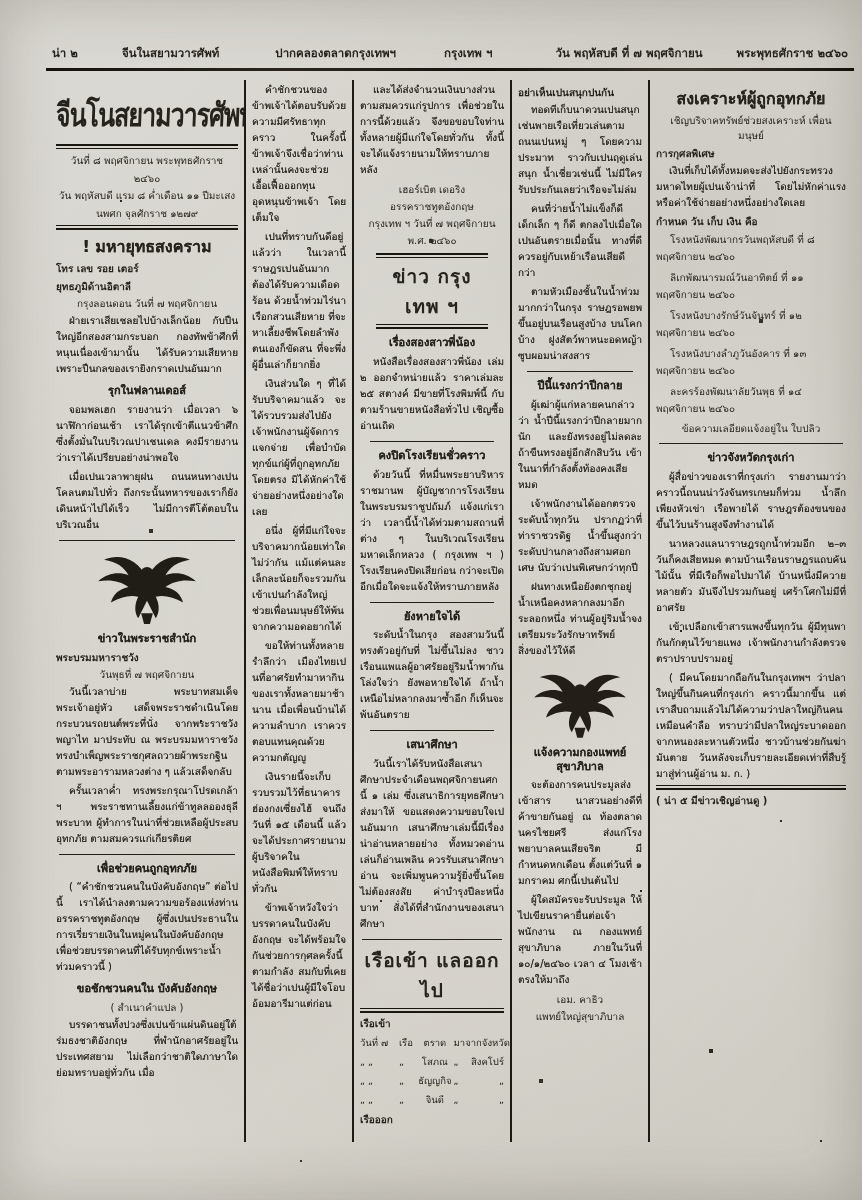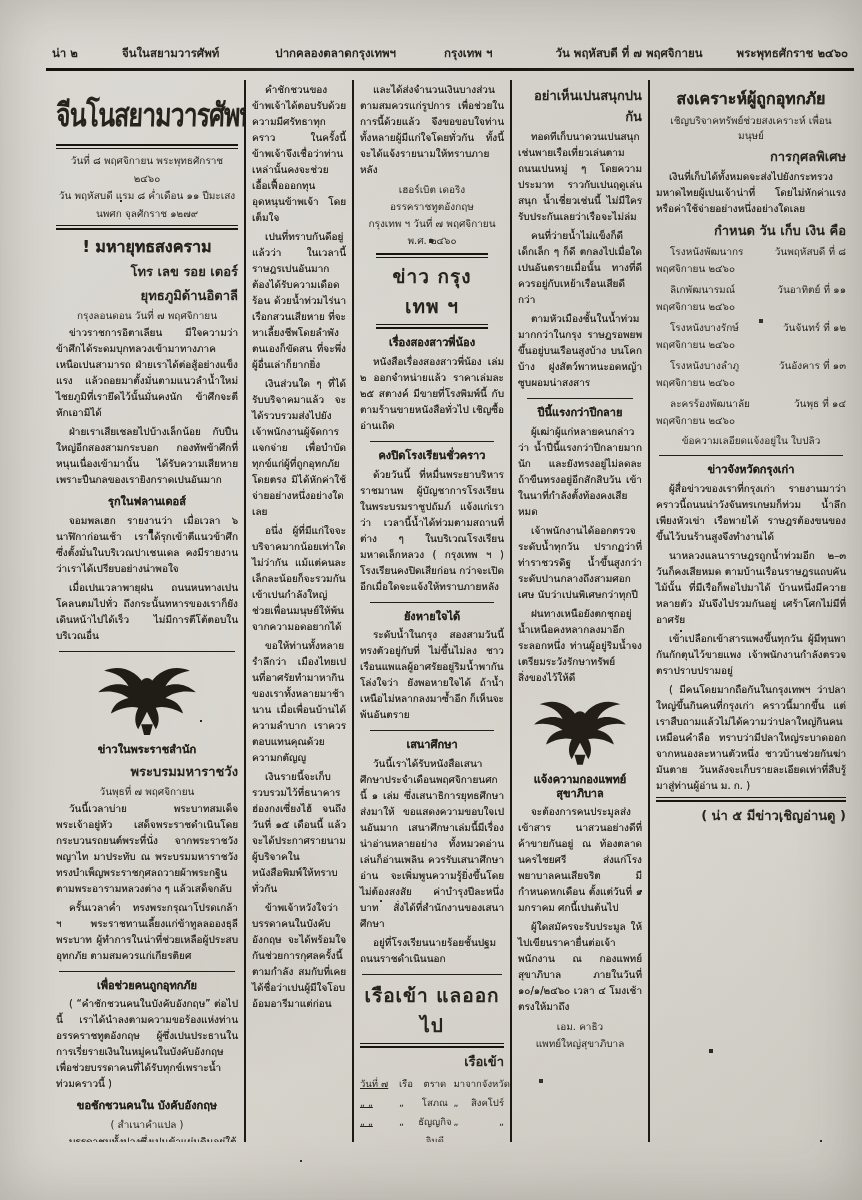--- a/index.html
+++ b/index.html
@@ -62,21 +62,21 @@
   .c5 { flex:1 1 auto; }
 
   p.body {
     font-size:10px; line-height:1.6; text-align:justify;
     text-indent:13px; overflow-wrap:anywhere; margin-bottom:3px;
     text-shadow:0 0 .5px rgba(35,30,25,.65);
   }
   .headline { font-weight:bold; text-align:center; font-size:16px; line-height:1.25;
     margin:7px 0 4px; text-shadow:0 0 .6px rgba(25,22,18,.8); }
   .headline.sm { font-size:11px; }
-  .subhead  { font-weight:bold; text-align:right; font-size:13px; margin:3px 0 2px; }
+  .subhead  { font-weight:bold; text-align:left; font-size:10px; margin:3px 0 2px; }
   .dateline { text-align:center; font-size:10px; margin-bottom:2px; }
   .sig { text-align:center; font-size:10px; line-height:1.7; }
   .sig-c { text-align:center; font-size:10px; line-height:1.7; }
 
   hr.sep { border:none; border-top:1.5px solid #221e18; width:86%; margin:7px auto 5px; }
   hr.sep.wide { width:97%; }
   .rule2 { height:5px; border-top:2px solid #19160f; border-bottom:1px solid #19160f; margin:3px 0; }
   .rule2.inv { border-top-width:1px; border-bottom-width:2px; }
 
   
@@ -85,29 +85,29 @@
     transform:scaleY(1.28) skewX(-3deg); transform-origin:center; margin:12px 0 10px;
     white-space:nowrap;
   }
   .mast-lines { font-size:10px; text-align:center; line-height:1.75; }
 
   .boxed-head { margin:4px 16px; }
   .big-head { font-weight:bold; font-size:19px; text-align:center; letter-spacing:1px; }
 
   
   .srow { display:flex; font-size:9.5px; line-height:2.0; white-space:nowrap; }
-  .srow .sc1 { flex:0 0 27%;text-decoration:underline; }
+  .srow .sc1 { flex:0 0 27%; }
   .srow .sc2 { flex:0 0 12%; }
   .srow .sc3 { flex:0 0 26%; text-align:center; }
   .srow .sc4 { flex:0 0 12%; }
   .srow .sc5 { flex:1 1 auto; text-align:right; }
 
   
   .sched-item { font-size:10px; line-height:1.7; margin-bottom:4px; }
-  .sched-item .l1 { display:flex; justify-content:space-between; }
+  .sched-item .l1 { display:flex; }
   .sched-item .l1 .venue { padding-left:14px; }
   .garuda { display:block; margin:6px auto; }
   .center-note { text-align:center; font-size:10px; margin:2px 0; }
 </style>
 </head>
 <body>
 
 <div class="page">
   <div class="stain s1"></div>
   <div class="stain s2"></div>
@@ -134,21 +134,20 @@
         <div>วัน พฤหัสบดี แรม ๘ ค่ำเดือน ๑๑ ปีมะเสง</div>
         <div>นพศก จุลศักราช ๑๒๗๙</div>
       </div>
       <div class="rule2 inv"></div>
 
       <div>
         <div class="headline">! มหายุทธสงคราม</div>
         <div class="subhead">โทร เลข รอย เตอร์</div>
         <div class="subhead">ยุทธภูมิด้านอิตาลี</div>
         <div class="dateline">กรุงลอนดอน วันที่ ๗ พฤศจิกายน</div>
-        <p class="body">ข่าวราชการอิตาเลียน มีใจความว่า ข้าศึกได้ระดมบุกทลวงเข้ามาทางภาคเหนือเปนสามารถ ฝ่ายเราได้ต่อสู้อย่างแข็งแรง แล้วถอยมาตั้งมั่นตามแนวลำน้ำใหม่ ไชยภูมิที่เรายึดไว้นั้นมั่นคงนัก ข้าศึกจะตีหักเอามิได้</p>
         <p class="body">ฝ่ายเราเสียเชลยไปบ้างเล็กน้อย กับปืนใหญ่อีกสองสามกระบอก กองทัพข้าศึกที่หนุนเนื่องเข้ามานั้น ได้รับความเสียหายเพราะปืนกลของเรายิงกราดเปนอันมาก</p>
       </div>
 
       <div>
         <div class="headline sm">รุกในฟลานเดอส์</div>
         <p class="body">จอมพลเฮก รายงานว่า เมื่อเวลา ๖ นาฬิกาก่อนเช้า เราได้รุกเข้าตีแนวข้าศึกซึ่งตั้งมั่นในบริเวณปาเชนเดล คงมีรายงานว่าเราได้เปรียบอย่างน่าพอใจ</p>
         <p class="body">เมื่อเปนเวลาพายุฝน ถนนหนทางเปนโคลนตมไปทั่ว ถึงกระนั้นทหารของเราก็ยังเดินหน้าไปได้เร็ว ไม่มีการตีโต้ตอบในบริเวณอื่น</p>
       </div>
       <hr class="sep wide">
 
@@ -215,21 +214,20 @@
 
       <div>
         <div class="headline sm">ยังหายใจได้</div>
         <p class="body">ระดับน้ำในกรุง สองสามวันนี้ ทรงตัวอยู่กับที่ ไม่ขึ้นไม่ลง ชาวเรือนแพแลผู้อาศรัยอยู่ริมน้ำพากันโล่งใจว่า ยังพอหายใจได้ ถ้าน้ำเหนือไม่หลากลงมาซ้ำอีก ก็เห็นจะพ้นอันตราย</p>
       </div>
       <hr class="sep">
 
       <div>
         <div class="headline sm">เสนาศึกษา</div>
         <p class="body">วันนี้เราได้รับหนังสือเสนาศึกษาประจำเดือนพฤศจิกายนศกนี้ ๑ เล่ม ซึ่งเสนาธิการยุทธศึกษาส่งมาให้ ขอแสดงความขอบใจเปนอันมาก เสนาศึกษาเล่มนี้มีเรื่องน่าอ่านหลายอย่าง ทั้งหมวดอ่านเล่นก็อ่านเพลิน ควรรับเสนาศึกษาอ่าน จะเพิ่มพูนความรู้ยิ่งขึ้นโดยไม่ต้องสงสัย ค่าบำรุงปีละหนึ่งบาท สั่งได้ที่สำนักงานของเสนาศึกษา</p>
-        <p class="body">อยู่ที่โรงเรียนนายร้อยชั้นปฐมถนนราชดำเนินนอก</p>
       </div>
       <hr class="sep wide">
 
       <div>
         <div class="big-head">เรือเข้า แลออกไป</div>
         <div class="rule2 inv"></div>
         <div class="subhead">เรือเข้า</div>
 
         <div class="srow">
           <span class="sc1">วันที่ ๗</span>

